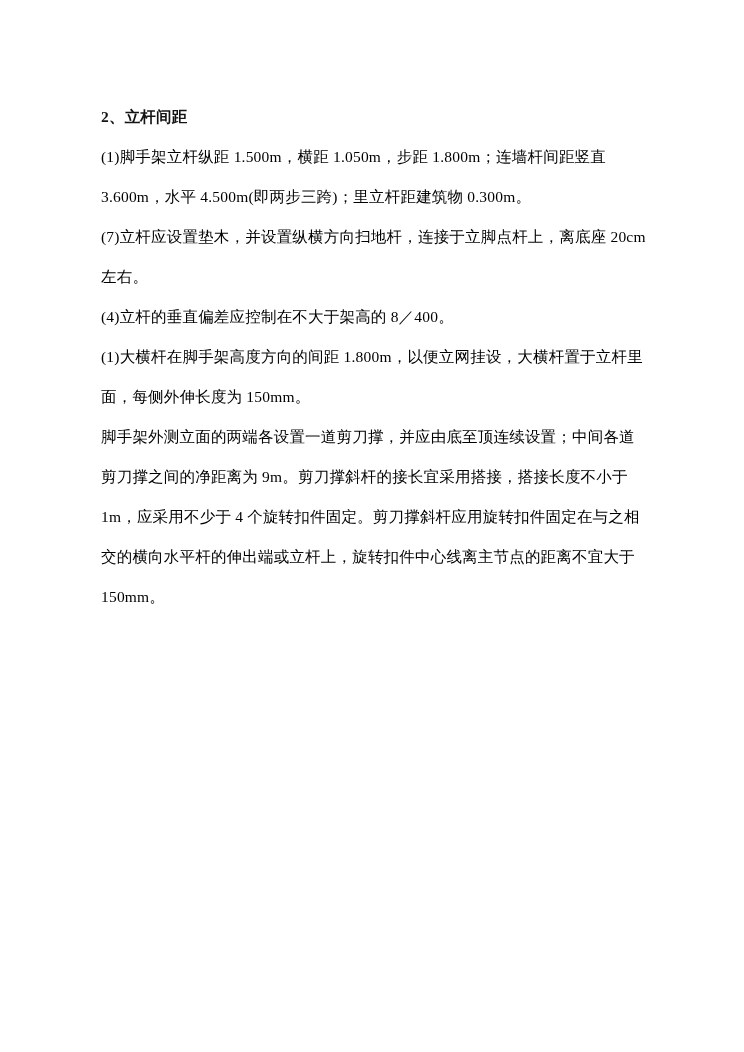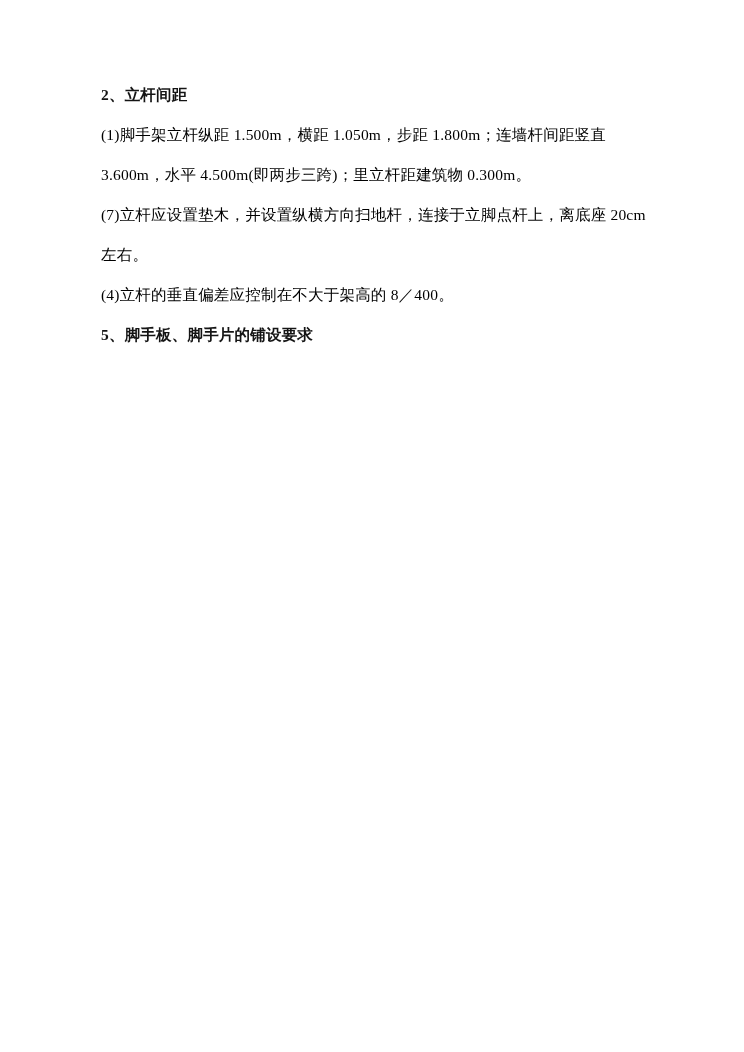--- a/index.html
+++ b/index.html
@@ -10,21 +10,21 @@
   .page {
     position: relative;
     width: 744px;
     height: 1052px;
     background: #ffffff;
     overflow: hidden;
   }
   .doc-content {
     position: absolute;
     left: 101px;
-    top: 75px;
+    top: 97px;
     width: 549px;
   }
   .doc-content p {
     margin: 0;
     padding: 0;
     font-family: "Liberation Serif", "DejaVu Serif", serif;
     font-size: 15.5px;
     line-height: 40px;
     color: #000000;
     text-align: left;
@@ -38,15 +38,16 @@
 </style>
 </head>
 <body>
 
 <div class="page">
   <div class="doc-content">
       <p class="heading">2、立杆间距</p>
       <p class="body">(1)脚手架立杆纵距 1.500m，横距 1.050m，步距 1.800m；连墙杆间距竖直3.600m，水平 4.500m(即两步三跨)；里立杆距建筑物 0.300m。</p>
       <p class="body">(7)立杆应设置垫木，并设置纵横方向扫地杆，连接于立脚点杆上，离底座 20cm左右。</p>
       <p class="body">(4)立杆的垂直偏差应控制在不大于架高的 8／400。</p>
-      <p class="heading">5、脚手板、脚手片的铺设要求</p>
+      <p class="body">(1)大横杆在脚手架高度方向的间距 1.800m，以便立网挂设，大横杆置于立杆里面，每侧外伸长度为 150mm。</p>
+      <p class="body">脚手架外测立面的两端各设置一道剪刀撑，并应由底至顶连续设置；中间各道剪刀撑之间的净距离为 9m。剪刀撑斜杆的接长宜采用搭接，搭接长度不小于 1m，应采用不少于 4 个旋转扣件固定。剪刀撑斜杆应用旋转扣件固定在与之相交的横向水平杆的伸出端或立杆上，旋转扣件中心线离主节点的距离不宜大于 150mm。</p>
     </div>
 </div>
 
 </body></html>

